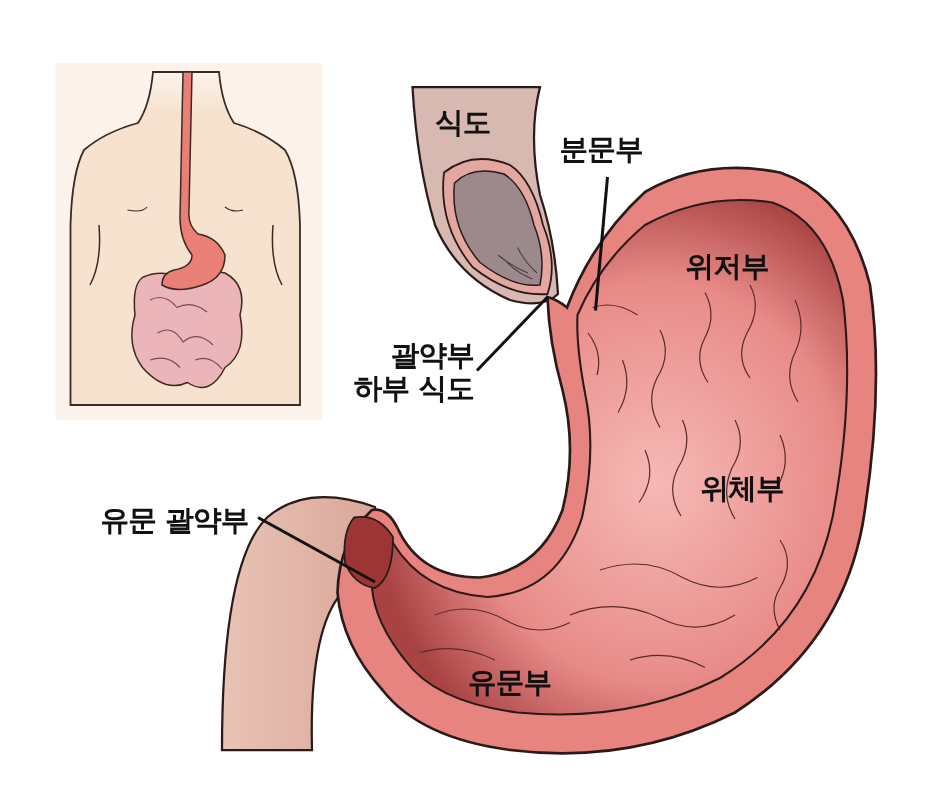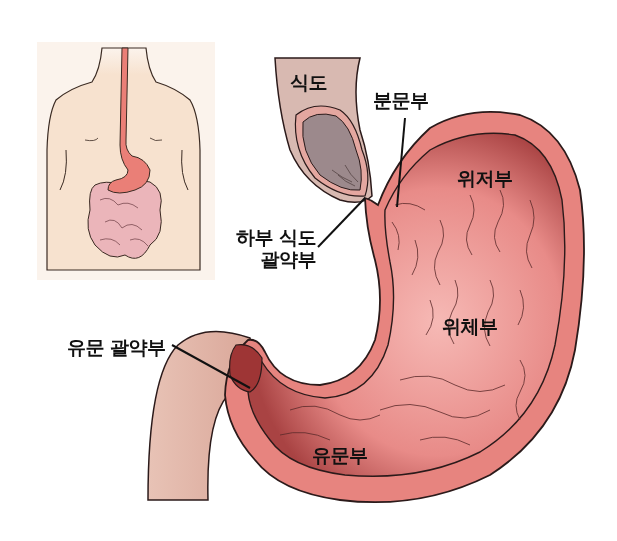--- a/index.html
+++ b/index.html
@@ -89,20 +89,20 @@
       <line x1="405" y1="118" x2="397" y2="207"></line>
       <line x1="365" y1="198" x2="318" y2="247"></line>
       <line x1="172" y1="345" x2="250" y2="388"></line>
     </g>
   </svg>
 
   
   <div class="label" style="left:290px; top:72px;">식도</div>
   <div class="label" style="left:373px; top:90px;">분문부</div>
   <div class="label right" style="left:222px; top:227px; width:94px;">
+    <div>괄약부</div>
     <div>하부 식도</div>
-    <div>괄약부</div>
   </div>
   <div class="label" style="left:457px; top:168px;">위저부</div>
-  <div class="label" style="left:442px; top:316px;">위체부</div>
+  <div class="label" style="left:467px; top:316px;">위체부</div>
   <div class="label" style="left:67px; top:337px;">유문 괄약부</div>
   <div class="label" style="left:312px; top:430px;margin-top:15px;">유문부</div>
 </div>
 
 </body></html>

